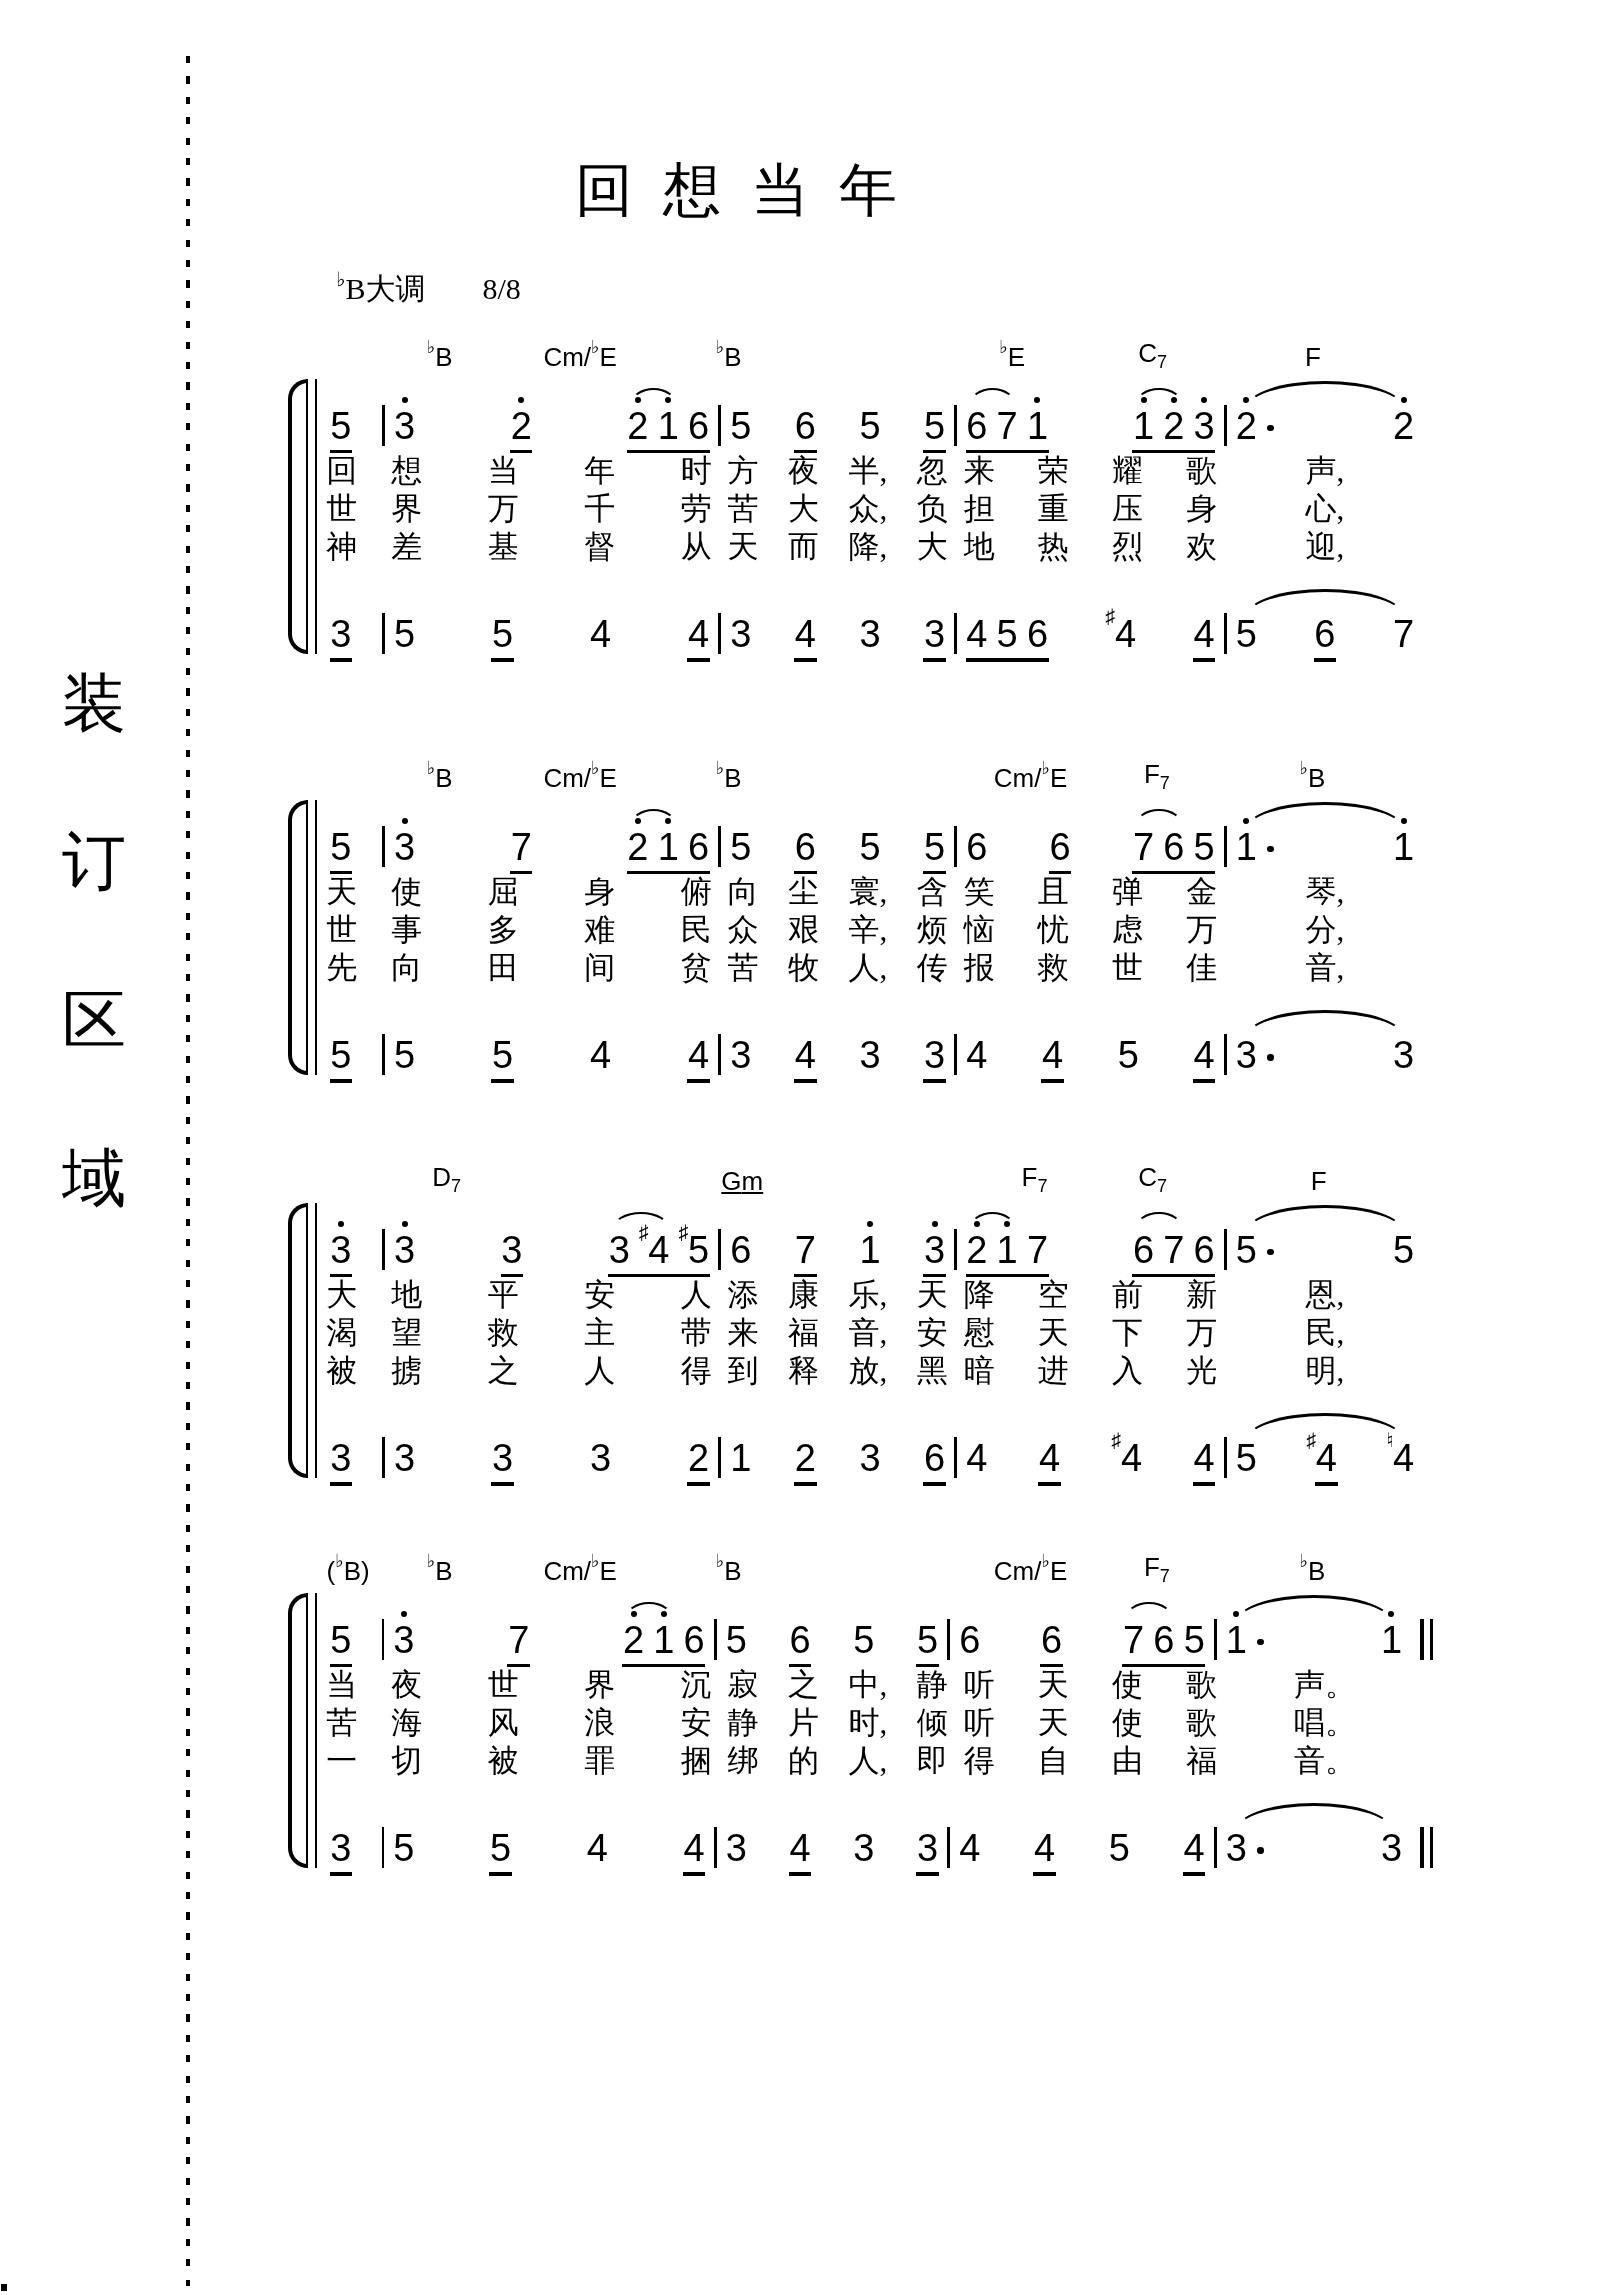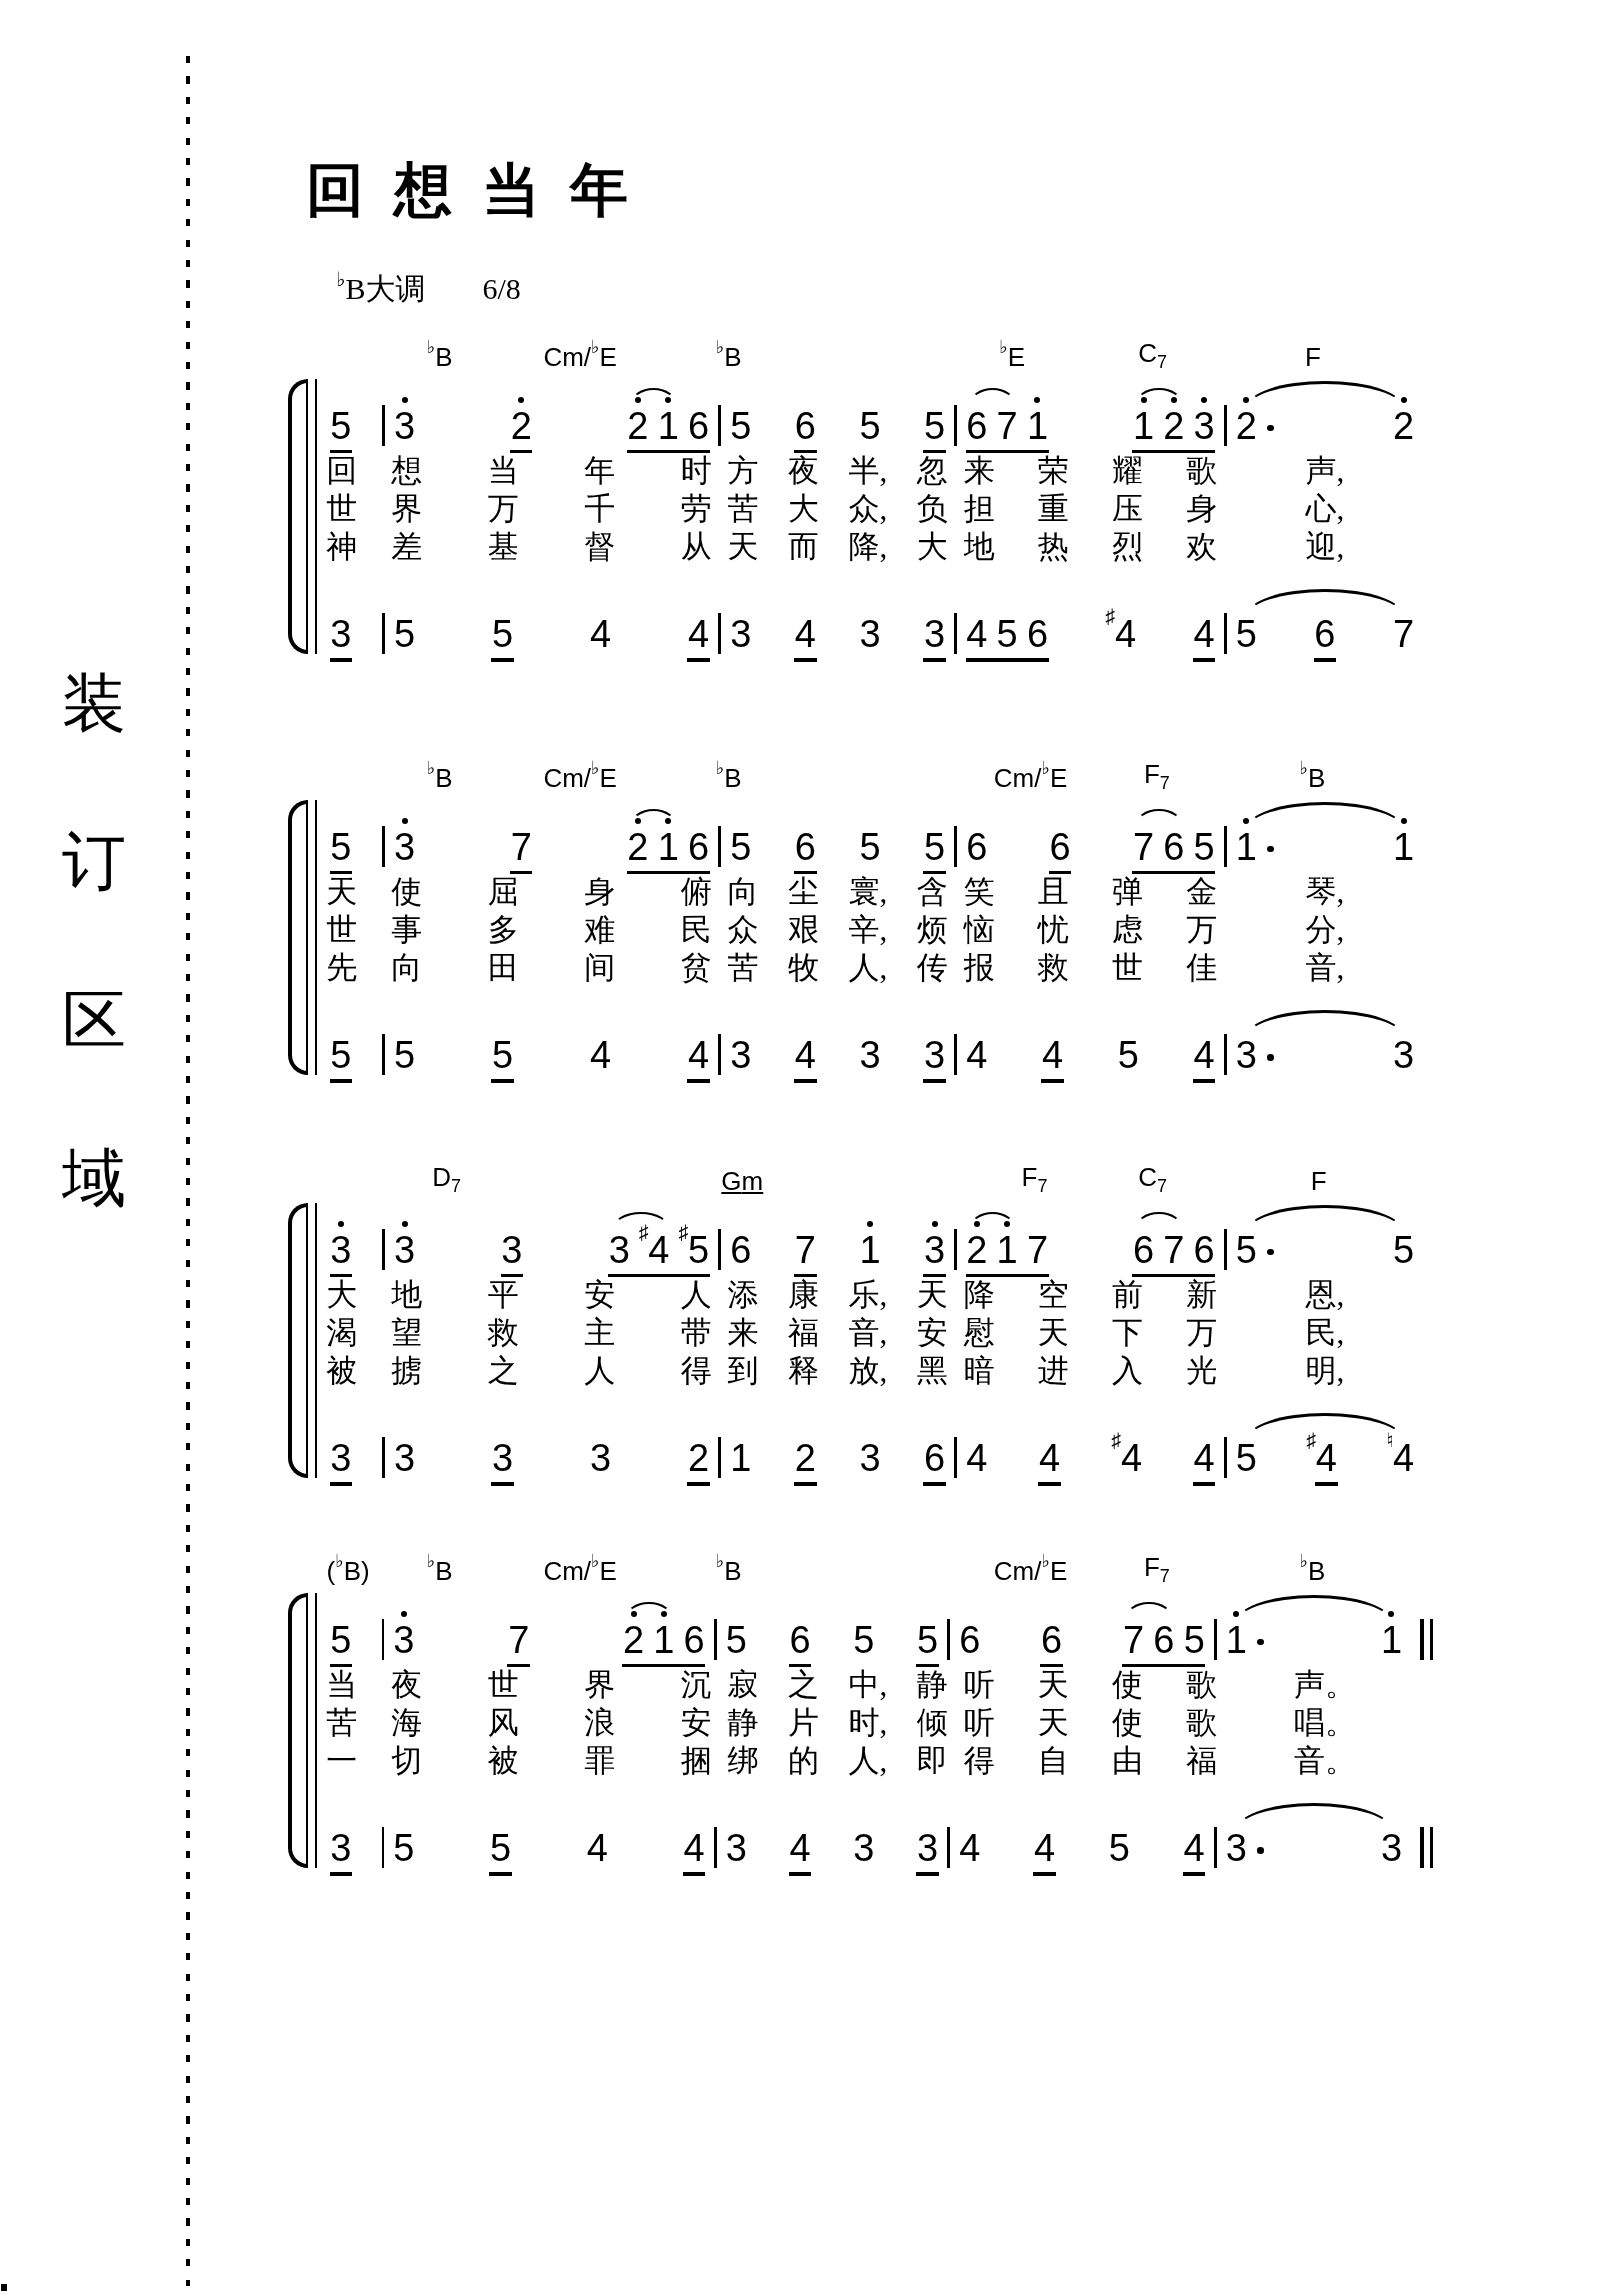--- a/index.html
+++ b/index.html
@@ -6,21 +6,21 @@
     font-family:"Liberation Serif","DejaVu Serif",serif;color:#000;overflow:hidden;}
   .abs{position:absolute;}
   
   .gutter{left:186px;top:56px;width:4px;height:2230px;
     background:repeating-linear-gradient(to bottom,#000 0 7.2px,transparent 7.2px 20.4px);}
   .corner-dot{left:1.3px;top:2284px;width:6px;height:7.2px;background:#000;}
   
   .binding{left:60px;top:671px;width:68px;display:flex;flex-direction:column;gap:93px;
     font-size:64px;line-height:1.02;text-align:center;font-weight:500;}
   
-  .title{left:276px;top:152px;width:920px;font-size:58px;font-weight:700;
+  .title{left:276px;top:152px;width:920px;text-align:center;font-size:58px;font-weight:400;
     letter-spacing:30px;text-indent:30px;white-space:nowrap;}
   .keyline{left:336px;top:267px;font-size:30px;white-space:nowrap;}
   .keyflat{font-size:20px;vertical-align:13px;}
   .timesig{margin-left:57px;}
   
   .system{position:absolute;left:321px;width:1112px;height:317px;}
   .sysleft{position:absolute;left:-33px;top:39px;bottom:2.6px;width:30px;}
   .brace{position:absolute;left:0;top:0;bottom:0;width:16px;border:4px solid #000;border-right:none;
     border-radius:22.3px 0 0 22.3px;}
   .dbl{position:absolute;left:18.4px;top:0;bottom:0;width:6.6px;border-left:2.6px solid #000;border-right:2.6px solid #000;}
@@ -70,21 +70,21 @@
 <div class="abs binding" id="binding">
     <div>装</div>
     <div>订</div>
     <div>区</div>
     <div>域</div>
   </div>
 
 <div class="abs title">回想当年</div>
 
 <div class="abs keyline">
-  <span class="keyflat">♭</span><span>B大调</span><span class="timesig">6/8</span>
+  <span class="keyflat">♭</span><span>B大调</span><span class="timesig">8/8</span>
 </div>
 
 <div id="systems">
     <div class="system" style="top: 340px;">
       <div class="sysleft">
         <span class="brace"></span>
         <span class="dbl"></span>
       </div>
       <div class="crow">
         <span class="chord" style="left: 9.5%;"><span class="cflat">♭</span><span class="ctxt">B</span></span>

